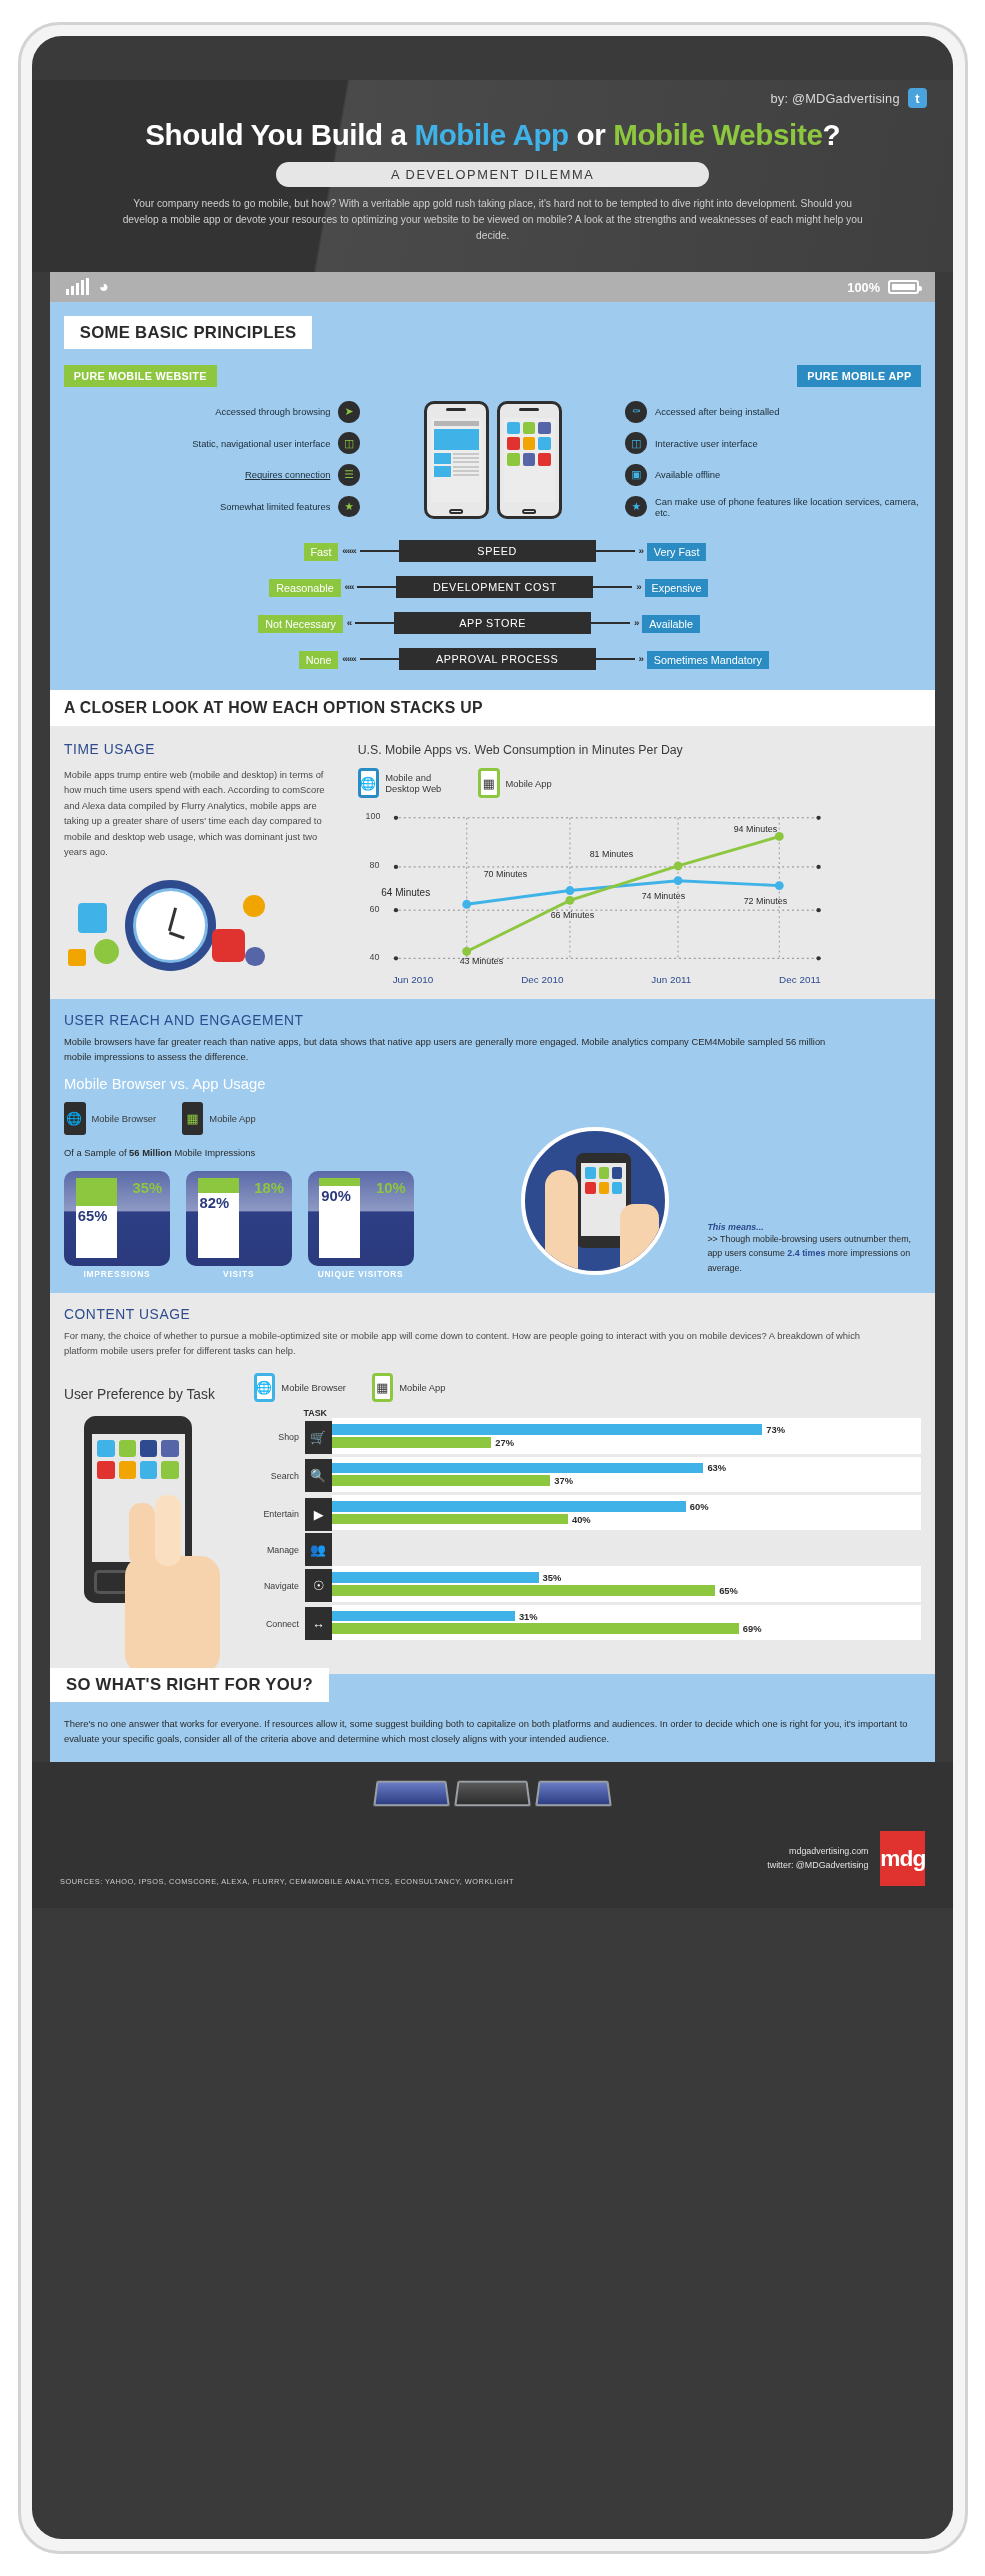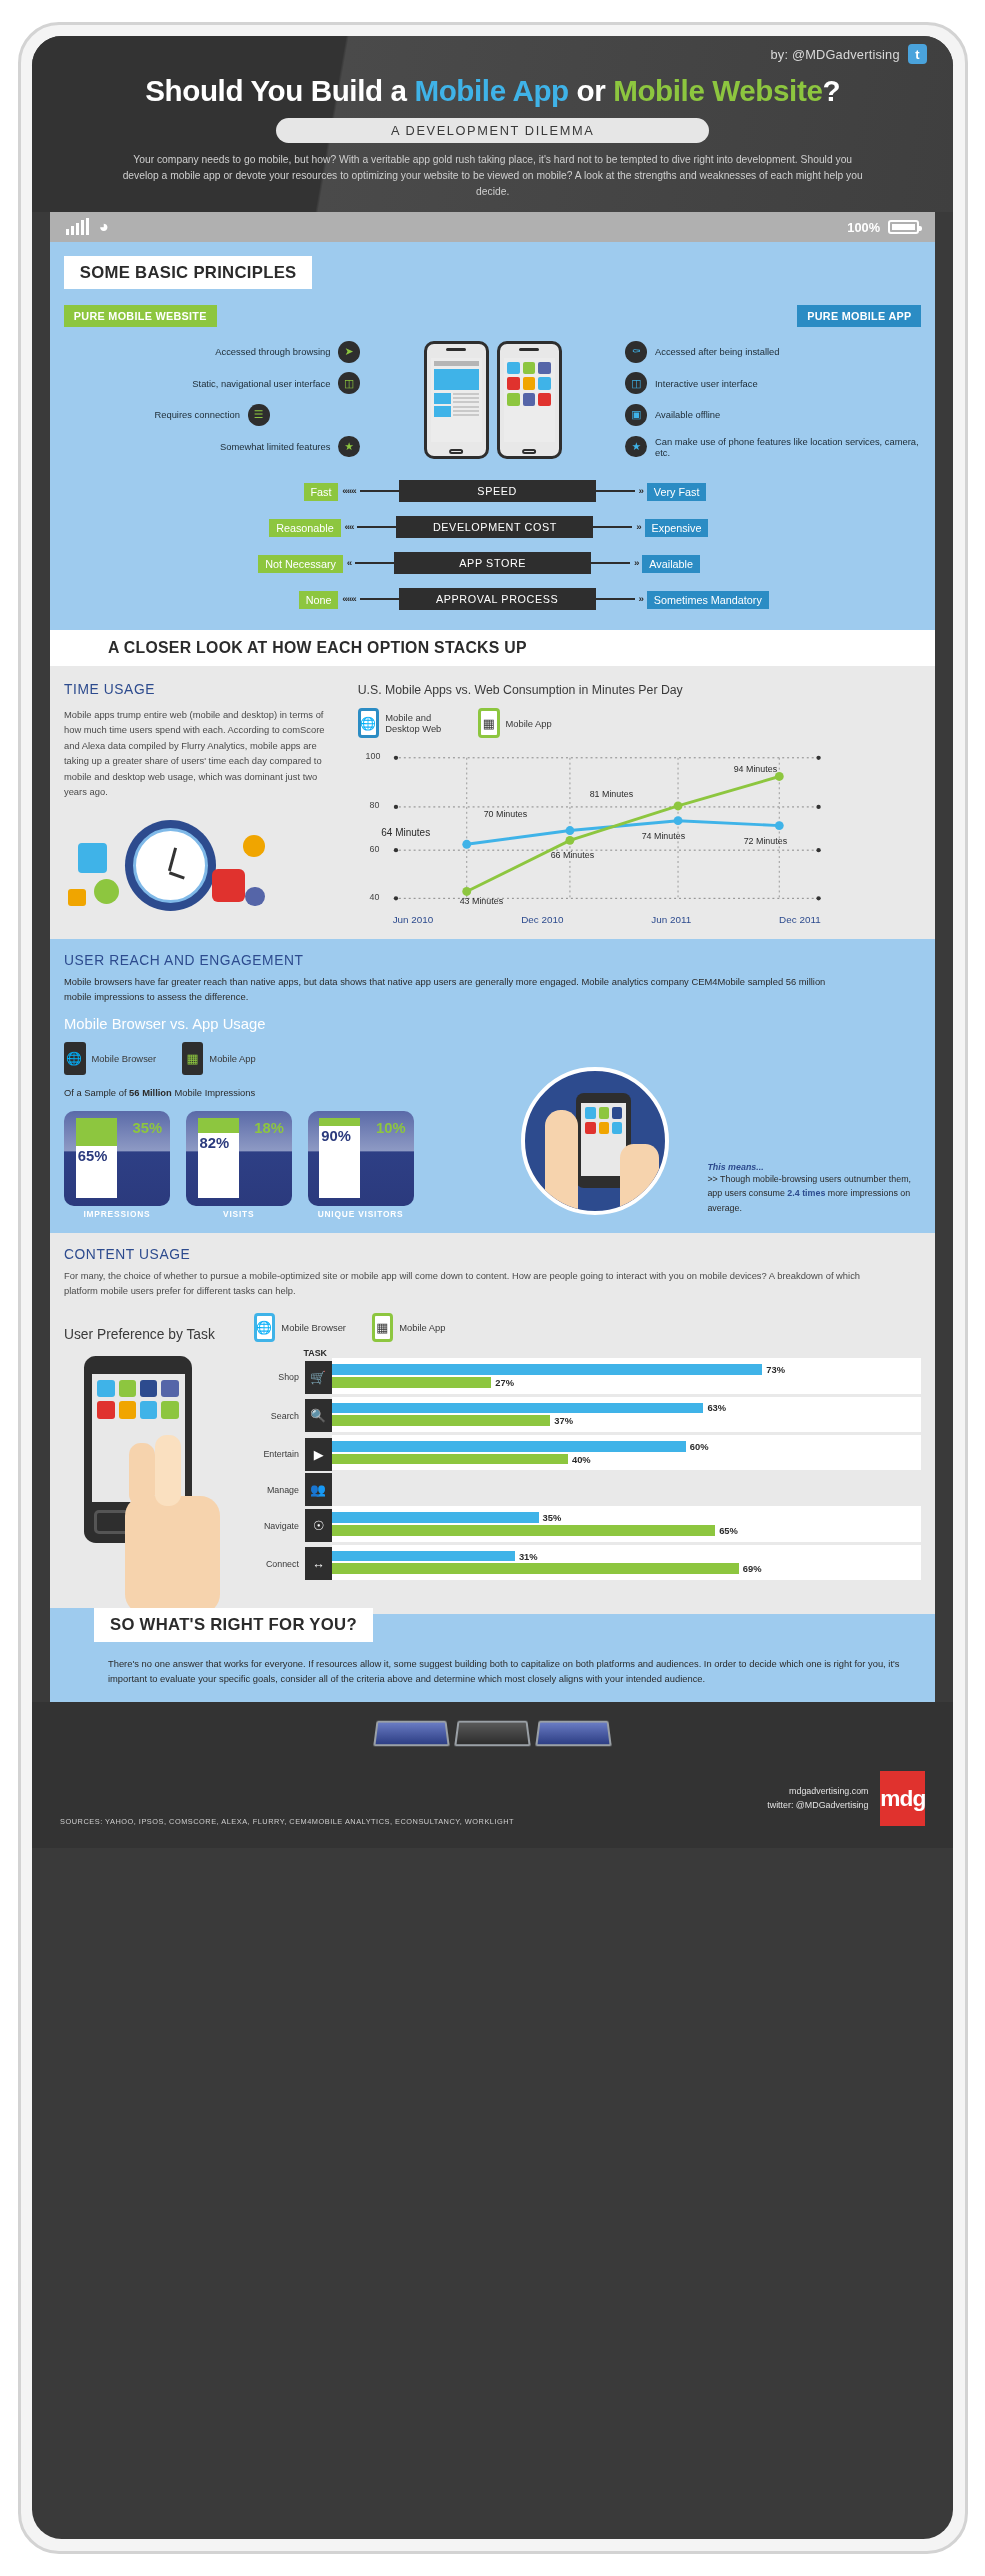--- a/index.html
+++ b/index.html
@@ -19,21 +19,21 @@
   }
   .device-inner {
     width: 100%; height: 100%;
     border-radius: 29.6px;
     background: #3a3a3a;
     overflow: hidden;
     position: relative;
   }
 
   
-  .hdr { position: relative; background: linear-gradient(100deg,#333333 0%,#333333 33%,#4a4a4a 33.3%,#3f3f3f 100%); padding: 0 0 12px 0; }
+  .hdr { position: relative; background: linear-gradient(100deg,#333333 0%,#333333 33%,#4a4a4a 33.3%,#3f3f3f 100%); padding: 0 0 28px 0; margin-top: 44px; }
   .byline { text-align: right; padding: 7.9px 25.6px 5.9px 0; display:flex; justify-content:flex-end; align-items:center; gap:7.9px;}
   .byline-text { color:#d9d9d9; font-size:12.8px; letter-spacing:0.2px;}
   .tw-icon { width:19.7px; height:19.7px; border-radius:3.9px; background:#4aa3dc;
     display:inline-flex; align-items:center; justify-content:center; color:#fff; font-size:12.8px; font-weight:bold;}
   h1.title { text-align:center; color:#ffffff; font-size:29.6px; font-weight:bold; letter-spacing:-0.4px; padding: 3.9px 0 9.9px;}
   h1.title .app { color:#3fb3e8; }
   h1.title .web { color:#8dc63f; }
   .subtitle-pill {
     margin: 0 auto; width: 433px; background:#e6e6e6; border-radius:15.8px;
     text-align:center; font-size:12.8px; letter-spacing:1.6px; color:#3a3a3a; padding:4.9px 0; font-weight:500;
@@ -47,21 +47,21 @@
   .bars i { display:block; width:3px; background:#fff; }
   .bars i:nth-child(1){height:5.9px} .bars i:nth-child(2){height:8.9px}
   .bars i:nth-child(3){height:11.8px} .bars i:nth-child(4){height:14.8px} .bars i:nth-child(5){height:16.7px}
   .wifi { color:#fff; font-size:16.7px; line-height:1; }
   .sb-right { display:flex; align-items:center; gap:7.9px; color:#fff; font-size:12.8px; font-weight:bold;}
   .batt { width:31.5px; height:14.8px; border:2px solid #fff; border-radius:3px; position:relative; }
   .batt:after{content:""; position:absolute; right:-4.9px; top:3.9px; width:3px; height:5.9px; background:#fff; border-radius:0 2px 2px 0;}
   .batt i{position:absolute; inset:2px; background:#fff; display:block;}
 
   
-  .sec { margin: 0 17.7px; padding-left: 44px; }
+  .sec { margin: 0 17.7px; }
   .sec-blue { background:#9ecbee; }
   .sec-gray { background:#e9e9e9; }
   .band-title {
     display:inline-block; background:#fff; color:#2b2b2b; font-weight:bold;
     padding:6.9px 15.8px; font-size:16.7px; letter-spacing:0.3px;
   }
   .band-title.wide { display:block; }
 
   
   .bp-wrap { position:relative; height:296px; }
@@ -177,21 +177,21 @@
 
         <div style="width:296px;display:flex;flex-direction:column;gap:9.9px;">
           <div class="feat" style="justify-content:flex-end;">
             <span>Accessed through browsing</span>
             <span class="dot">➤</span>
           </div>
           <div class="feat" style="justify-content:flex-end;">
             <span>Static, navigational user interface</span>
             <span class="dot">◫</span>
           </div>
-          <div class="feat" style="justify-content:center;">
+          <div class="feat" style="justify-content:flex-end;text-decoration:underline;">
             <span>Requires connection</span>
             <span class="dot">☰</span>
           </div>
           <div class="feat" style="justify-content:flex-end;">
             <span>Somewhat limited features</span>
             <span class="dot">★</span>
           </div>
         </div>
 
         <div style="display:flex;gap:7.9px;">

